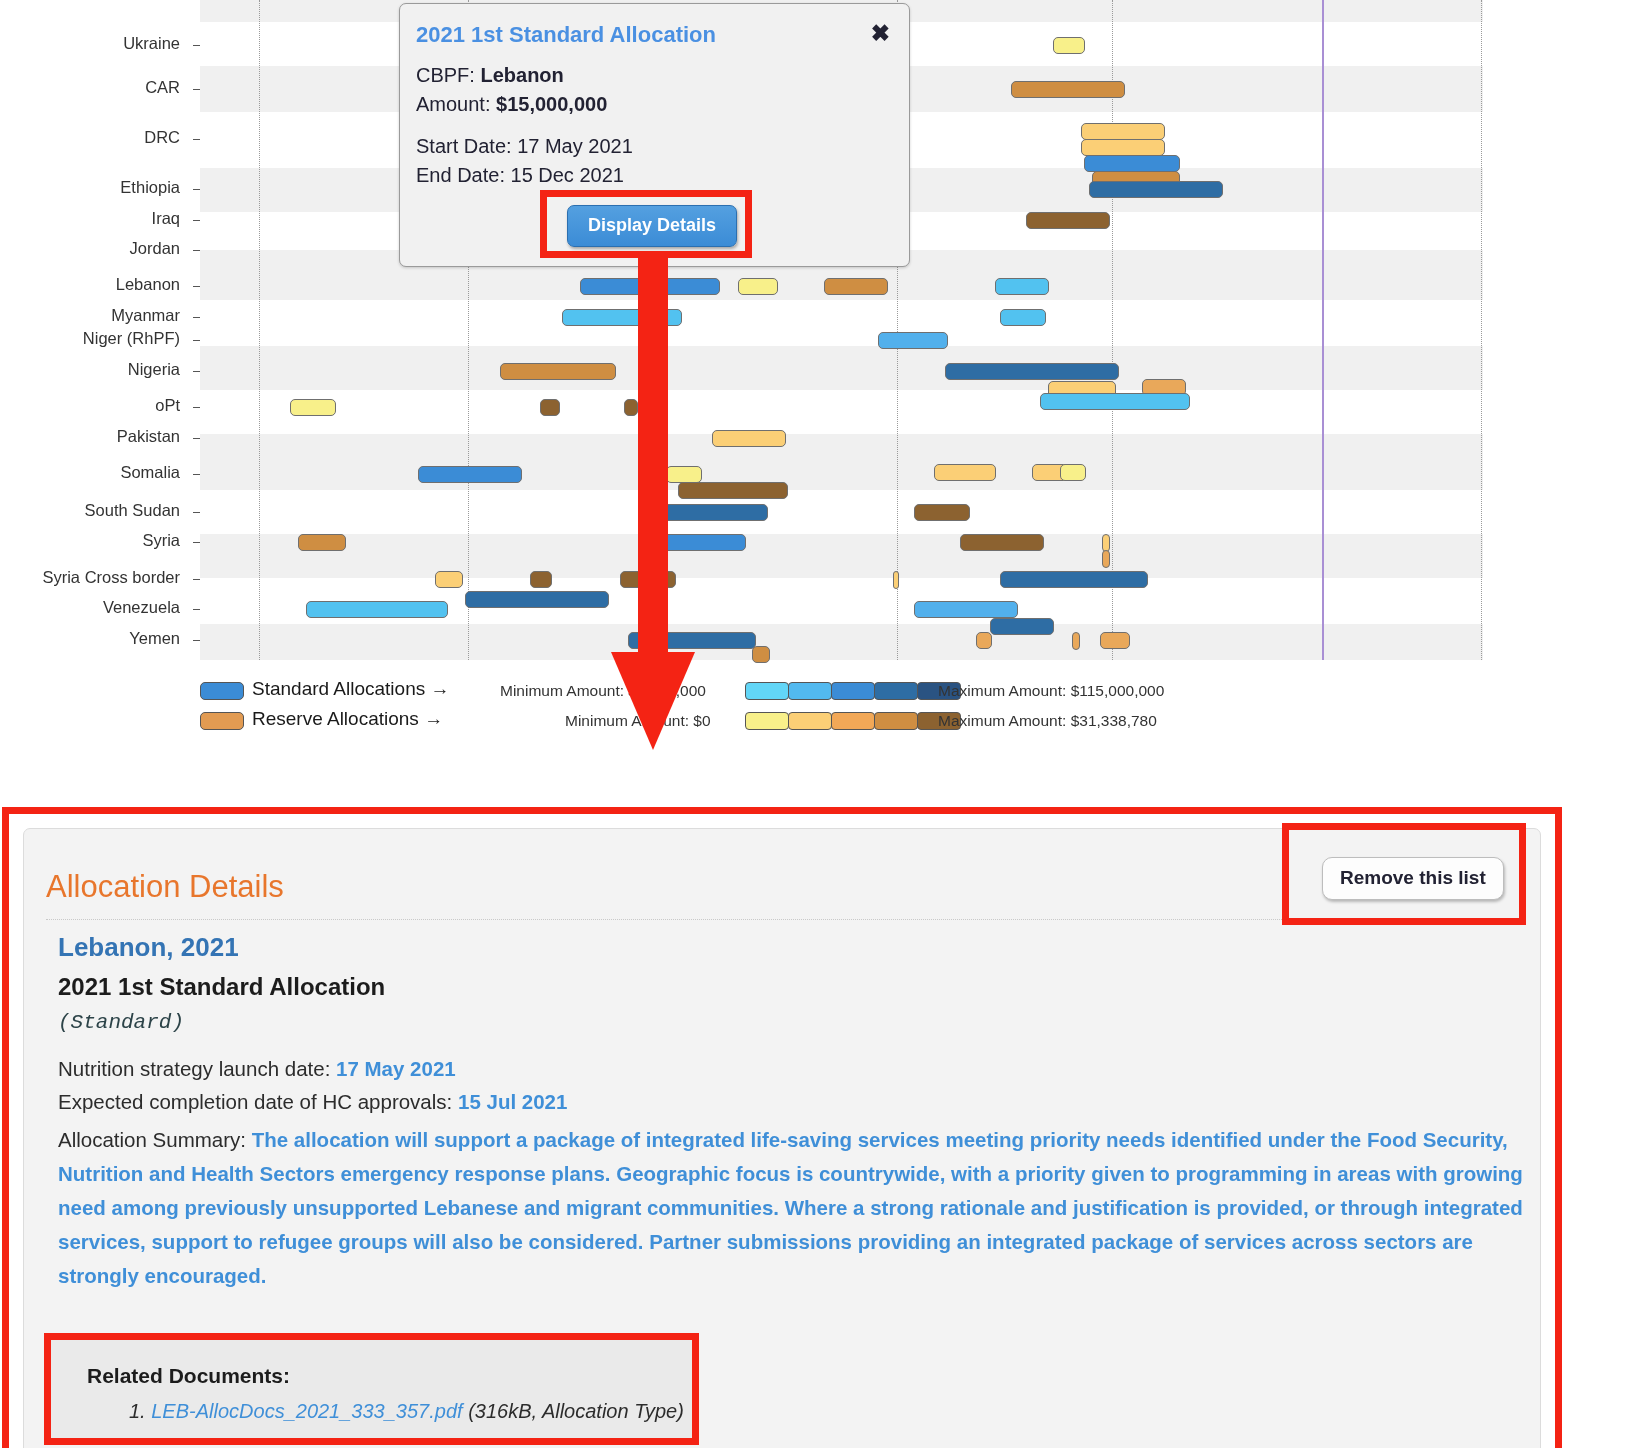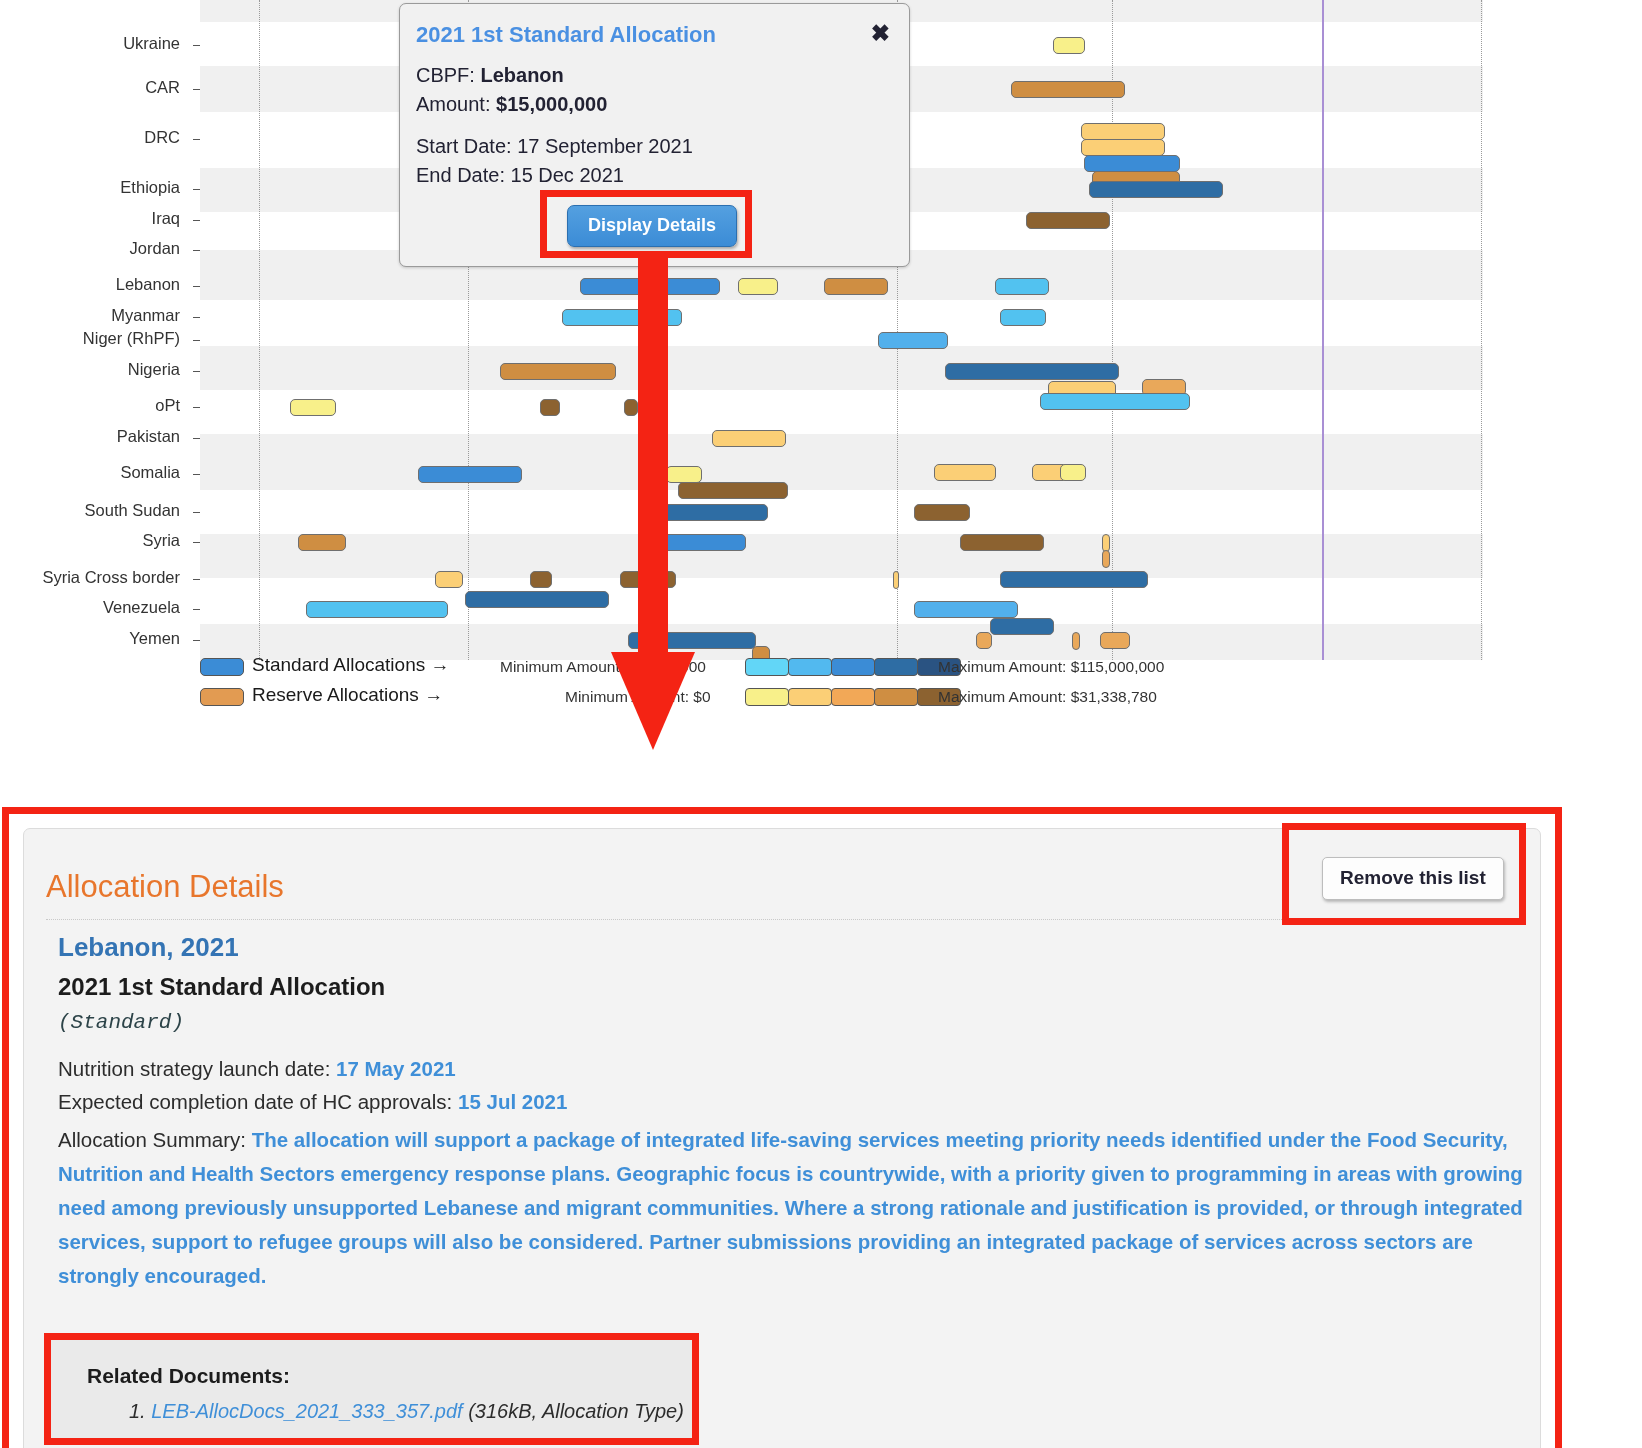--- a/index.html
+++ b/index.html
@@ -45,21 +45,21 @@
   }
 
   .bar {
     position:absolute; height:17px;
     border:1px solid #6f6f6f;
     border-radius:5px;
   }
 
   
   #legend {
-    position:absolute; left:0; top:652px; width:1530px; height:82px;
+    position:absolute; left:0; top:676px; width:1530px; height:82px;
   }
   .legrow { position:absolute; left:0; width:100%; height:34px; }
   .legswatch {
     position:absolute; width:44px; height:18px; border:1px solid #555;
     border-radius:5px;
   }
   .legtext {
     position:absolute; font-size:19px; color:#1a1a1a; white-space:nowrap;
   }
   .scale-label {
@@ -125,21 +125,21 @@
     border-top:1px dotted #c9c9c9;
   }
   #remove-box {
     position:absolute; left:1258px; top:-6px; width:244px; height:102px;
     border:7px solid #f42314;
   }
   #btn-remove-list {
     position:absolute; left:1298px; top:28px;
     padding:9px 17px 10px 17px;
     background:#fdfdfd;
-    border:1px solid #bdbdbd; border-radius:5px;
+    border:1px solid #bdbdbd; border-radius:10px;
     font-size:19px; font-weight:bold; color:#223;
     box-shadow:1px 2px 3px rgba(0,0,0,0.25);
     cursor:pointer;
   }
 
   .d-country {
     position:absolute; left:34px; top:103px;
     font-size:26px; font-weight:bold; color:#3474b4;
   }
   .d-alloc {
@@ -318,21 +318,21 @@
 
 <div id="tooltip">
   <div class="tt-title">2021 1st Standard Allocation</div>
   <div class="tt-close">✖</div>
   <div class="tt-line" style="top:60px;">
     <span>CBPF: </span><b>Lebanon</b>
   </div>
   <div class="tt-line" style="top:89px;">
     <span>Amount: </span><b>$15,000,000</b>
   </div>
-  <div class="tt-line" style="top:131px;">Start Date: 17 September 2021</div>
+  <div class="tt-line" style="top:131px;">Start Date: 17 May 2021</div>
   <div class="tt-line" style="top:160px;">End Date: 15 Dec 2021</div>
   <div id="btn-display-details">Display Details</div>
 </div>
 
 <div class="redbox" style="left:540px; top:190px; width:212px; height:68px;"></div>
 
 <svg class="redarrow" style="left:608px; top:252px;" width="90" height="500" viewBox="0 0 90 500">
   <rect x="30" y="0" width="30" height="420" fill="#f42314"></rect>
   <polygon points="3,400 87,400 45,498" fill="#f42314"></polygon>
 </svg>

